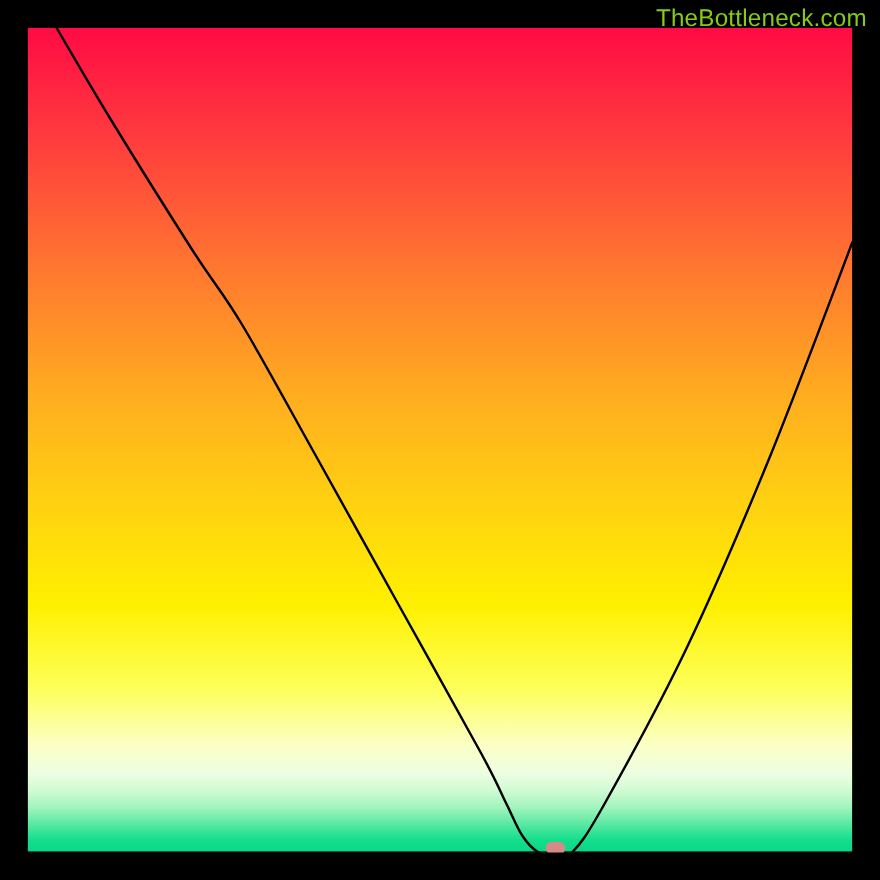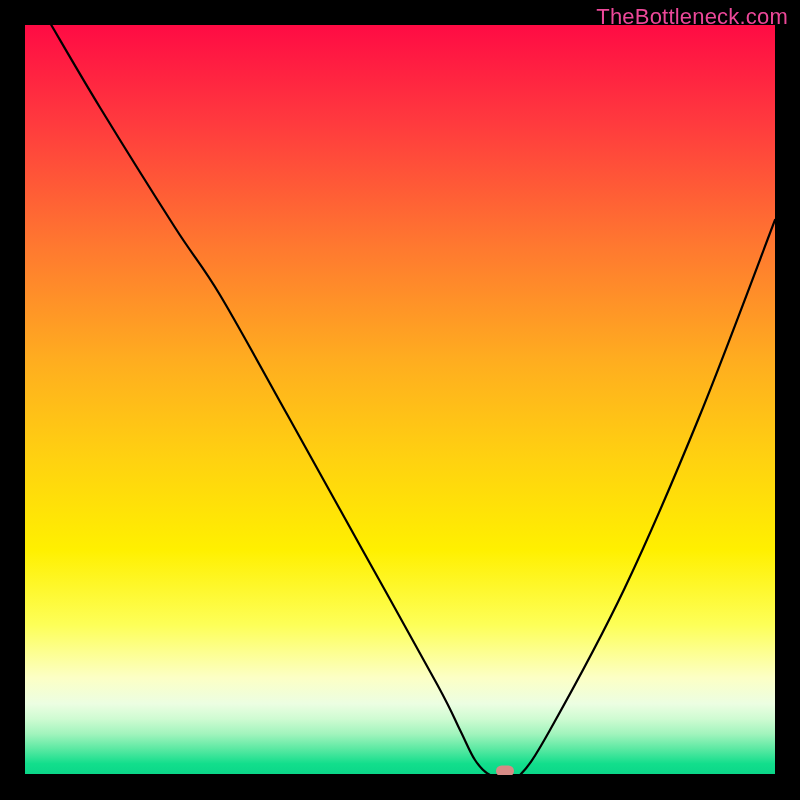--- a/index.html
+++ b/index.html
@@ -42,21 +42,21 @@
     border-radius: 6px;
     transform: translate(-50%, -50%);
   }
   .watermark {
     position: absolute;
     top: 4px;
     right: 12px;
     font-size: 22px;
     font-weight: 500;
     letter-spacing: 0.2px;
-    color: #ec4899;
+    color: #84cc16;
     user-select: none;
   }
   .hline {
     position: absolute;
     left: 0;
     right: 0;
     height: 2px;
     background: #000;
   }
 </style>

